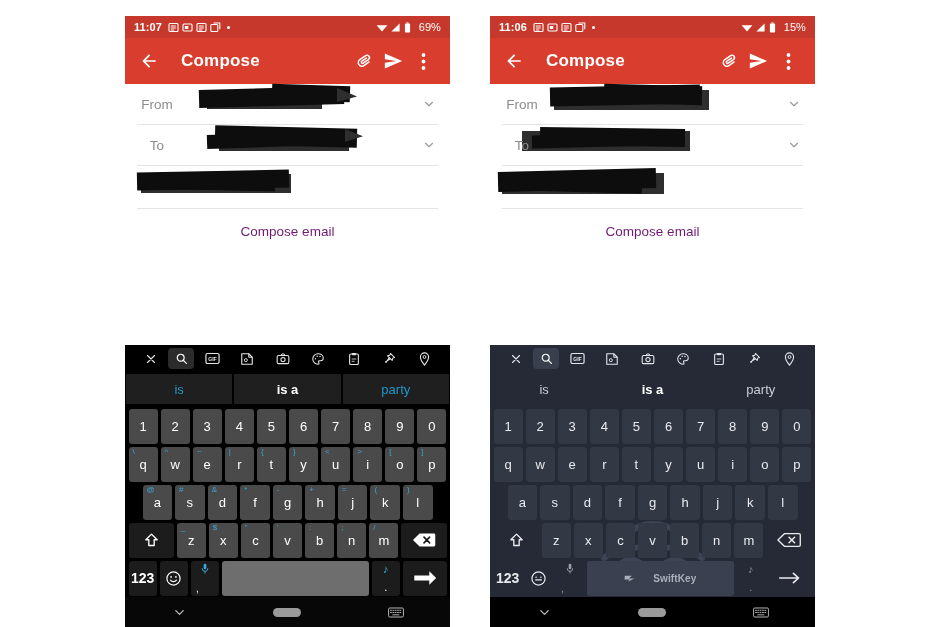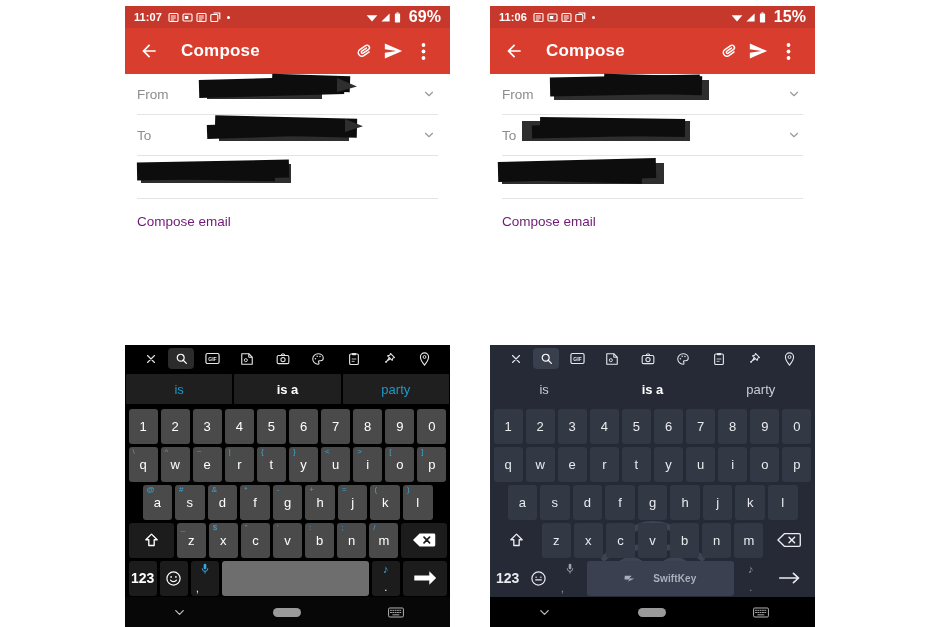--- a/index.html
+++ b/index.html
@@ -9,37 +9,37 @@
     font-family: "Liberation Sans", sans-serif;
     overflow: hidden;
   }
   .stage { position: relative; width: 940px; height: 627px; background: #fff; }
 
   
   .panel { position: absolute; width: 325px; background: #fff; }
   .panel.left  { left: 125px; }
   .panel.right { left: 490px; }
 
-  .compose-block { top: 6px; height: 230px; }
+  .compose-block { top: 16px; height: 230px; text-align: center; }
   .kbd-block     { top: 345px; height: 320px; }
 
   
   .statusbar {
     height: 22px; background: #c5382b; color: #fff;
     display: flex; align-items: center; padding: 0 9px;
     font-size: 11px; letter-spacing: .1px;
   }
   .sb-time { font-weight: 700; font-size: 11px; }
   .sb-icons { display: flex; align-items: center; gap: 3px; margin-left: 6px; }
   .sb-ic { width: 11px; height: 11px; position: relative; display: inline-block; }
   .sb-ic svg { display: block; }
   .sb-dot { width: 3px; height: 3px; border-radius: 50%; background: #fff; margin-left: 3px; }
   .sb-spacer { flex: 1; }
   .sb-right { display: flex; align-items: center; gap: 3px; }
-  .sb-batt-pct { font-size: 16px; font-weight: 700; margin-left: 1px; }
+  .sb-batt-pct { font-size: 11px; font-weight: 400; margin-left: 1px; }
 
   
   .appbar {
     height: 46px; background: #d93d2d;
     display: flex; align-items: center; padding: 0 12px; color: #fff;
   }
   .ab-title { font-size: 17px; font-weight: 700; margin-left: 20px; letter-spacing: .2px; }
   .ab-spacer { flex: 1; }
   .ab-act { width: 30px; height: 30px; display: flex; align-items: center; justify-content: center; }
   .ab-back { width: 24px; height: 24px; display: flex; align-items: center; justify-content: center; }

